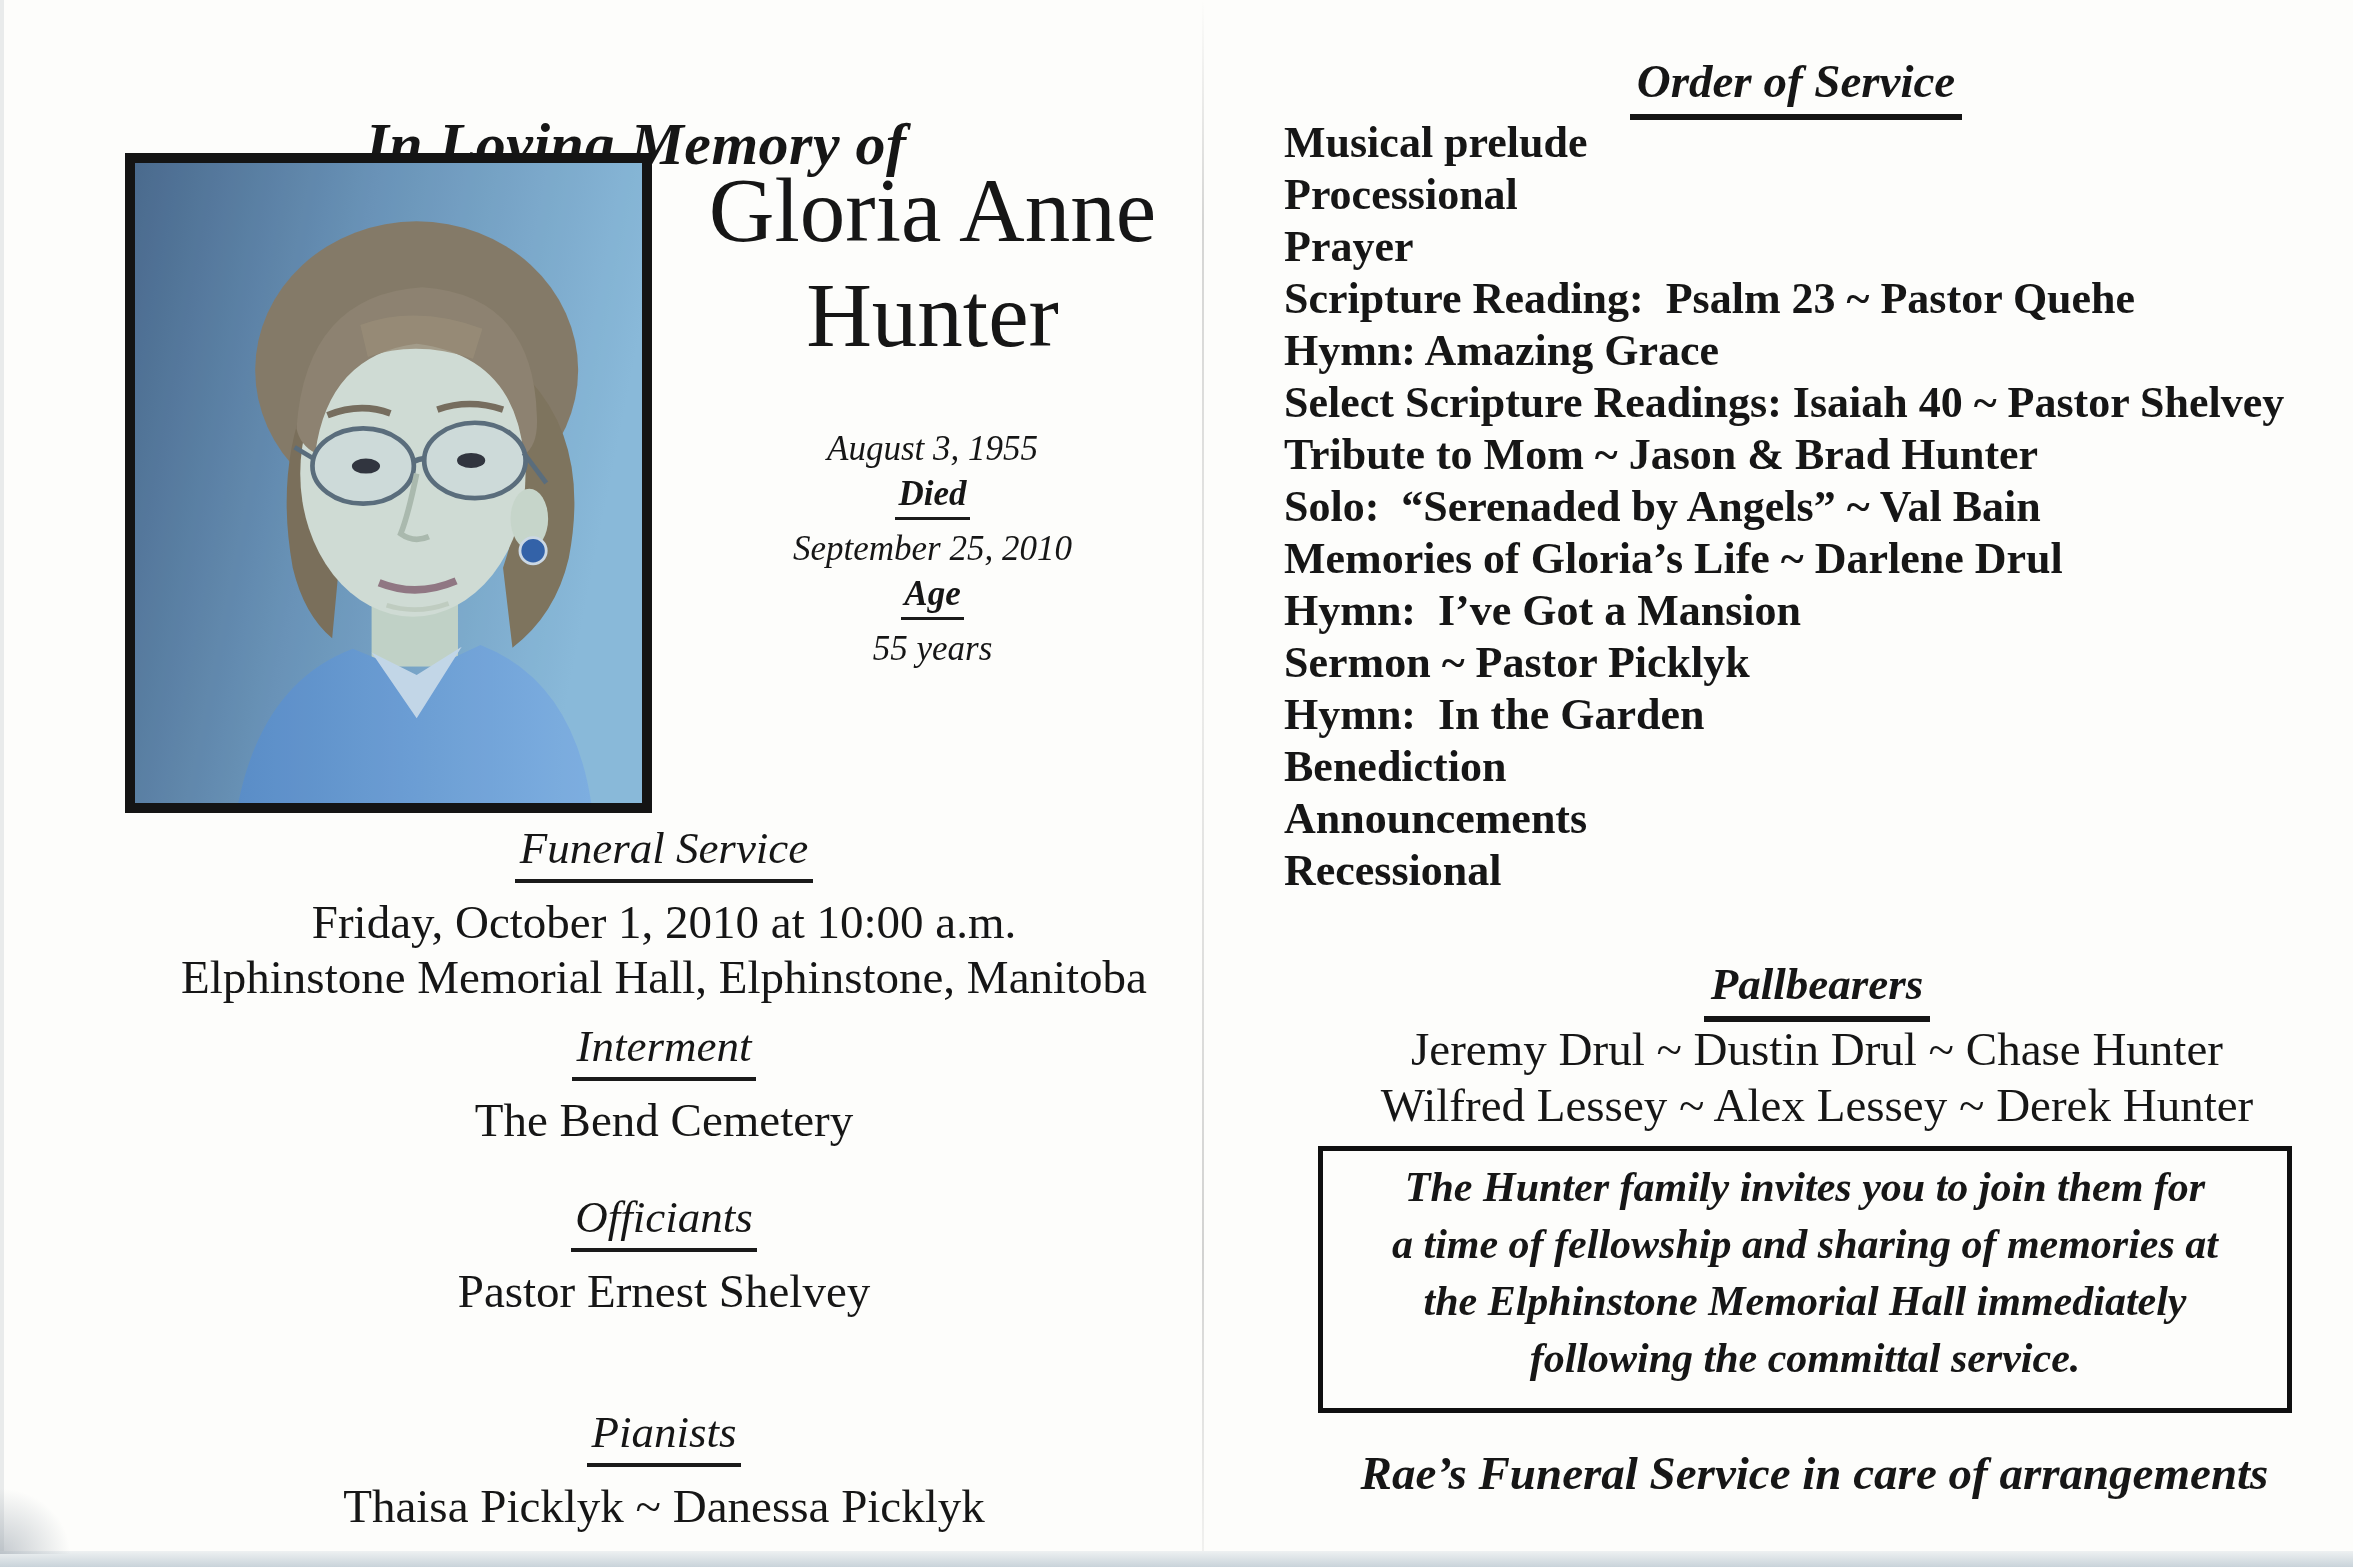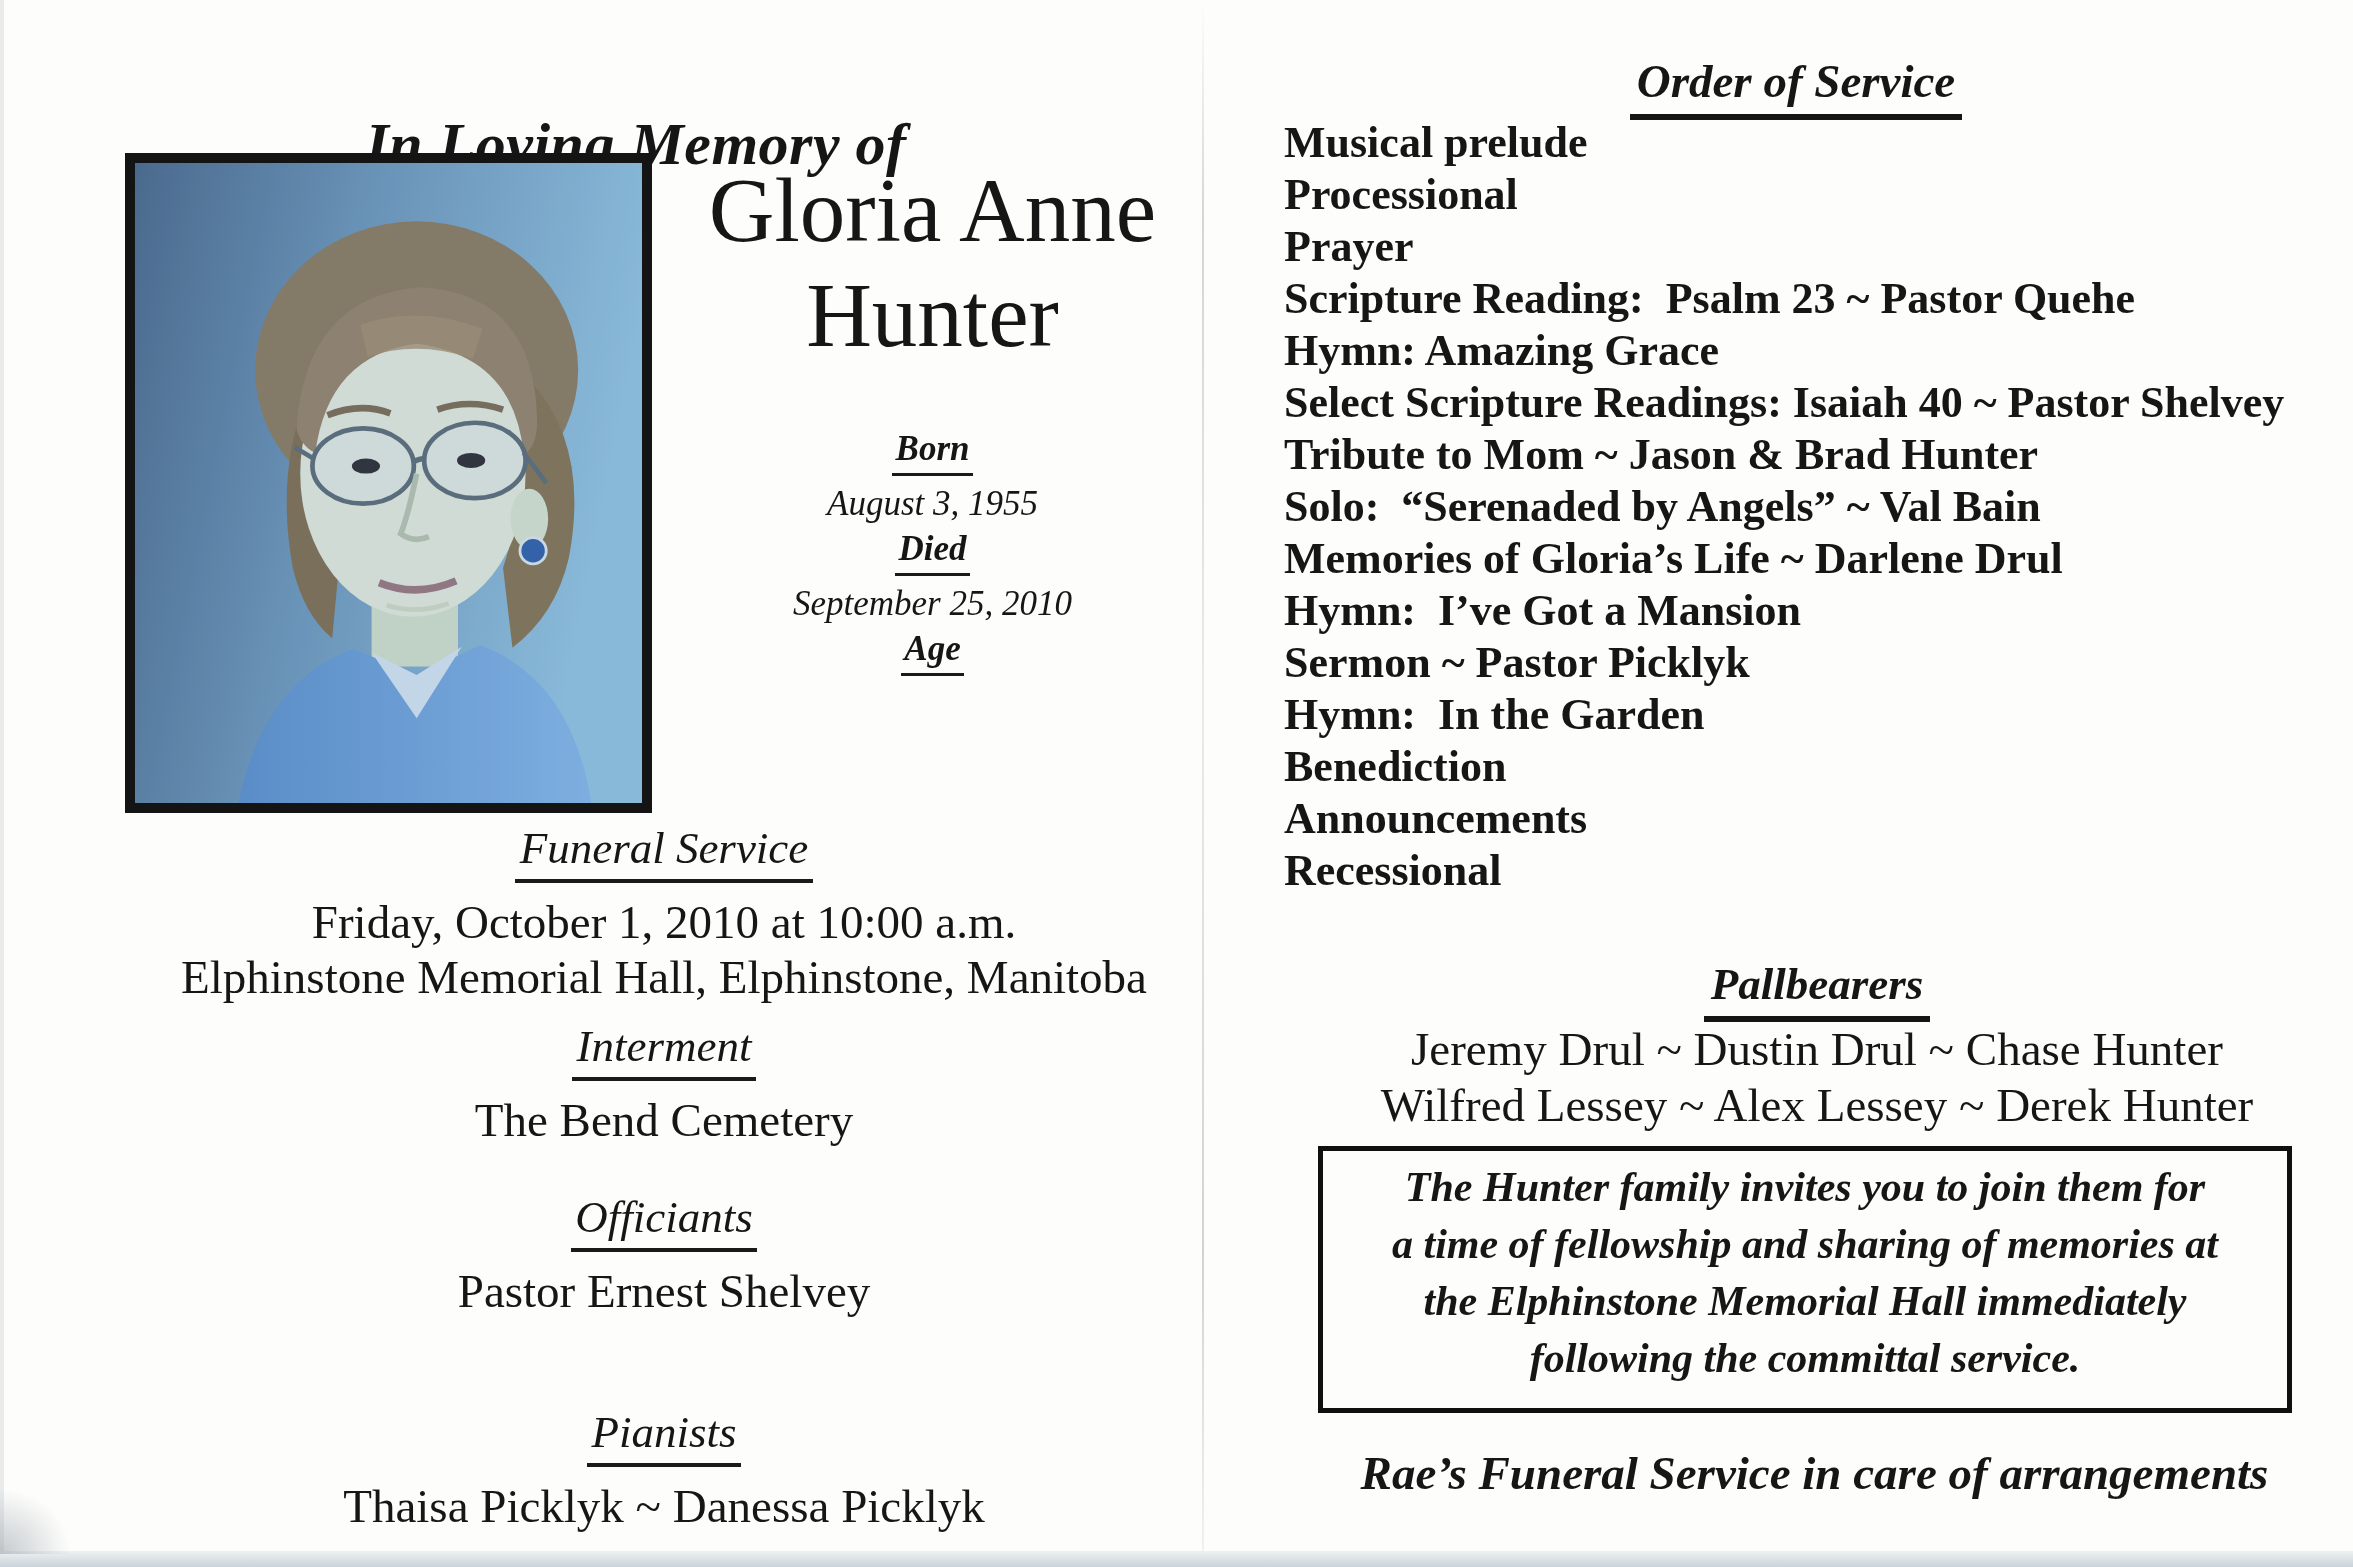--- a/index.html
+++ b/index.html
@@ -152,25 +152,25 @@
         <rect width="540" height="680" fill="rgba(90,130,175,0.10)"></rect>
       </svg>
     </figure>
 
     <div class="abs name center">
       <div>Gloria Anne</div>
       <div>Hunter</div>
     </div>
 
     <div class="abs vitals center">
-      <div class="vital-label"><span class="u-small">Born</span></div>
       <div class="vital-value">August 3, 1955</div>
       <div class="vital-label"><span class="u-small">Died</span></div>
       <div class="vital-value">September 25, 2010</div>
       <div class="vital-label"><span class="u-small">Age</span></div>
+      <div class="vital-value">55 years</div>
     </div>
 
     <div class="abs section-funeral center">
       <div class="shead"><span class="u-mid">Funeral Service</span></div>
       <div class="sline">Friday, October 1, 2010 at 10:00 a.m.</div>
       <div class="sline">Elphinstone Memorial Hall, Elphinstone, Manitoba</div>
     </div>
 
     <div class="abs section-interment center">
       <div class="shead"><span class="u-mid">Interment</span></div>

